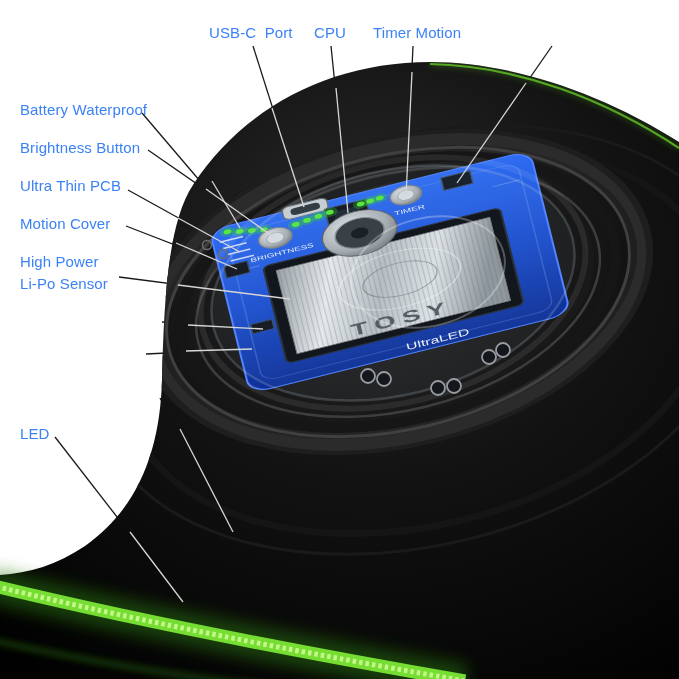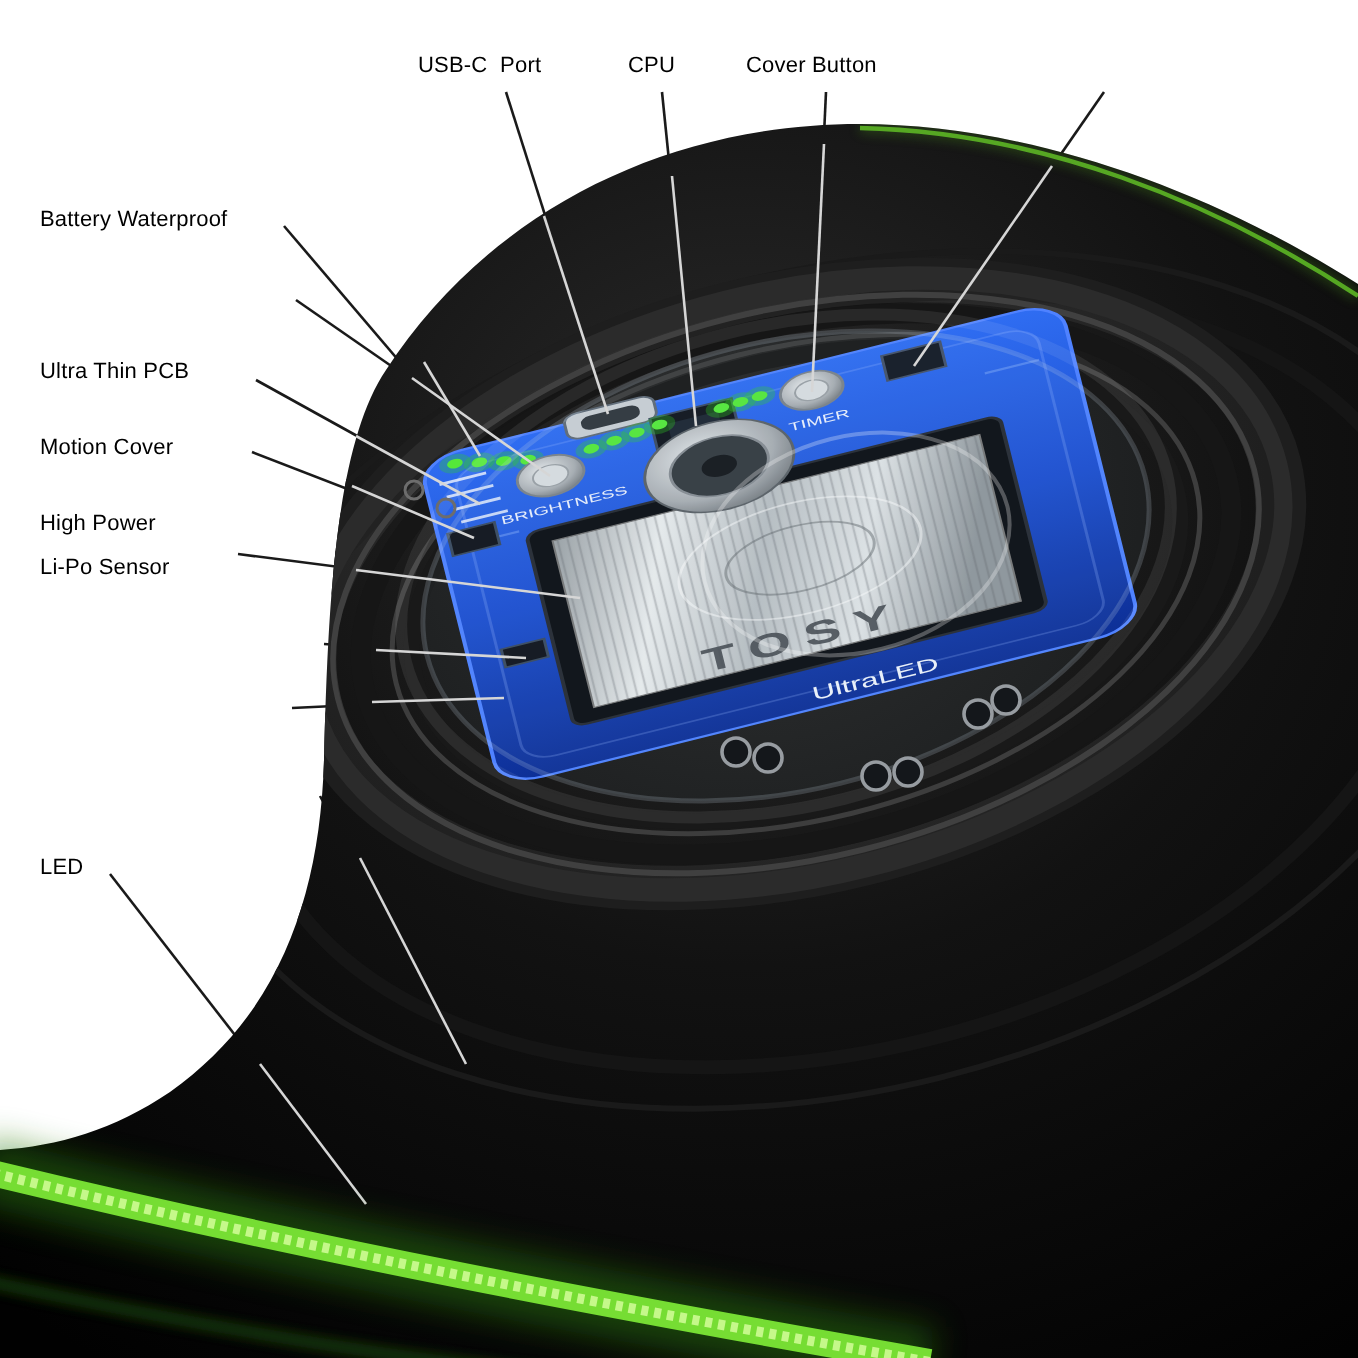--- a/index.html
+++ b/index.html
@@ -2,21 +2,21 @@
 <html><head>
 <meta charset="utf-8">
 <style>
   html,body{margin:0;padding:0;background:#fff;}
   .stage{
     position:relative;width:679px;height:679px;overflow:hidden;
     background:#fff;font-family:"Liberation Sans",sans-serif;
   }
   .stage svg{position:absolute;left:0;top:0;}
   .lbl{
-    position:absolute;font-size:11px;line-height:18px;color:#000000;
+    position:absolute;font-size:15px;line-height:18px;color:#3b82f6;
     white-space:pre;letter-spacing:.1px;z-index:5;
   }
 </style>
 </head>
 <body>
 
 <div class="stage">
 
 <svg width="679" height="679" viewBox="0 0 679 679">
   <defs>
@@ -214,22 +214,23 @@
   <g>
     <path d="M-10 585C150 624 310 654 465 681" fill="none" stroke="#2c7a0e" stroke-width="34" opacity="0.5" filter="url(#blurM)"></path>
     <path d="M-10 640C120 668 220 682 300 690" fill="none" stroke="#1d4d08" stroke-width="6" opacity="0.7" filter="url(#blurS)"></path>
     <path d="M-10 585C150 624 310 654 465 681" fill="none" stroke="#76dd33" stroke-width="13"></path>
     <path d="M-10 585C150 624 310 654 465 681" fill="none" stroke="#c9f98f" stroke-width="5" stroke-dasharray="3.5 3" opacity="0.95"></path>
   </g>
 </svg>
 
 <div class="lbl" style="left:209px;top:24px">USB-C  Port</div>
 <div class="lbl" style="left:314px;top:24px">CPU</div>
-<div class="lbl" style="left:373px;top:24px">Cover Button</div>
+<div class="lbl" style="left:373px;top:24px">Timer Motion</div>
 
 <div class="lbl" style="left:20px;top:101px">Battery Waterproof</div>
+<div class="lbl" style="left:20px;top:139px">Brightness Button</div>
 <div class="lbl" style="left:20px;top:177px">Ultra Thin PCB</div>
 <div class="lbl" style="left:20px;top:215px">Motion Cover</div>
 <div class="lbl" style="left:20px;top:253px">High Power</div>
 <div class="lbl" style="left:20px;top:275px">Li-Po Sensor</div>
 <div class="lbl" style="left:20px;top:425px">LED</div>
 
 </div>
 
 </body></html>

